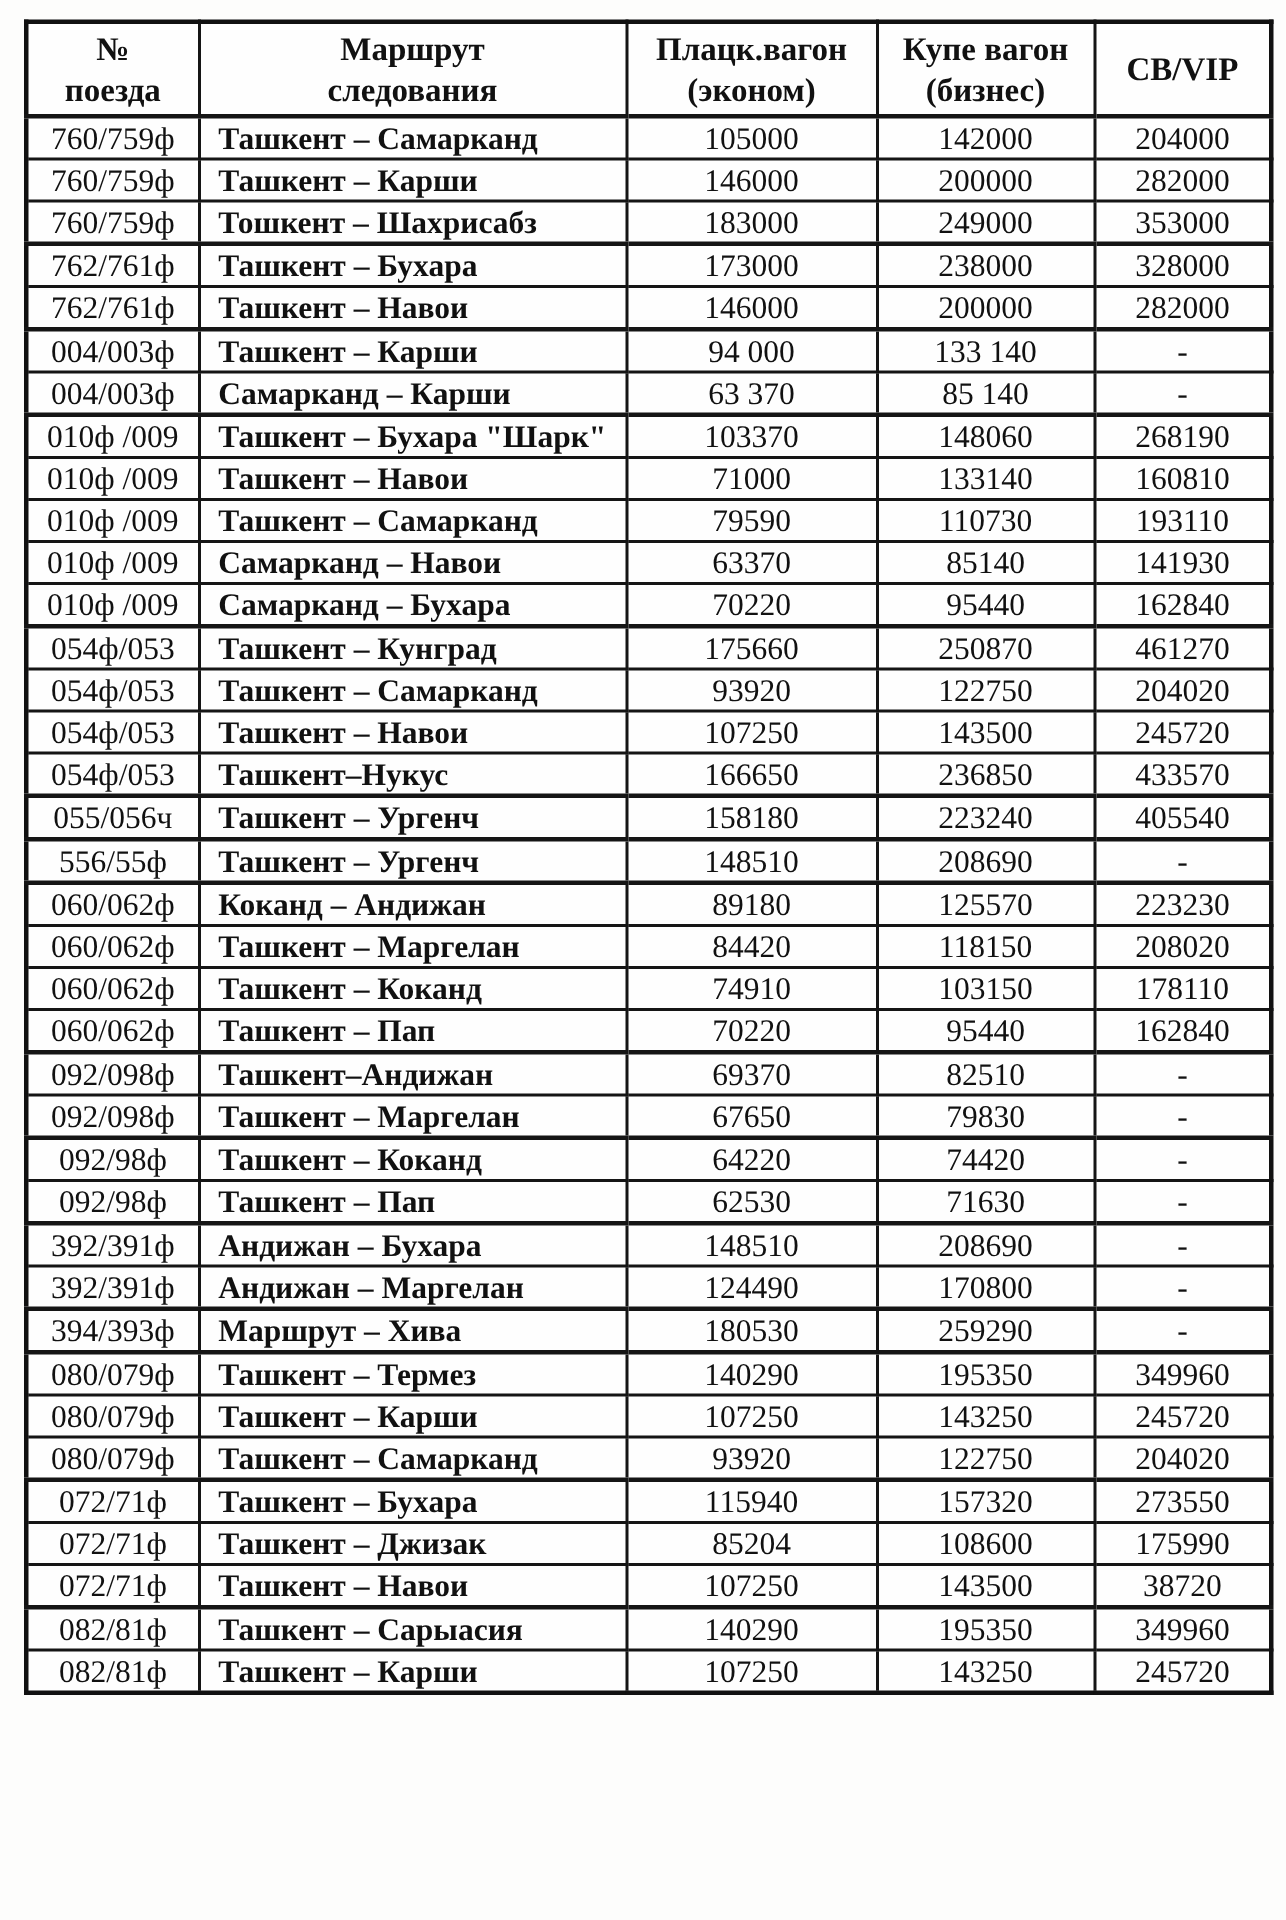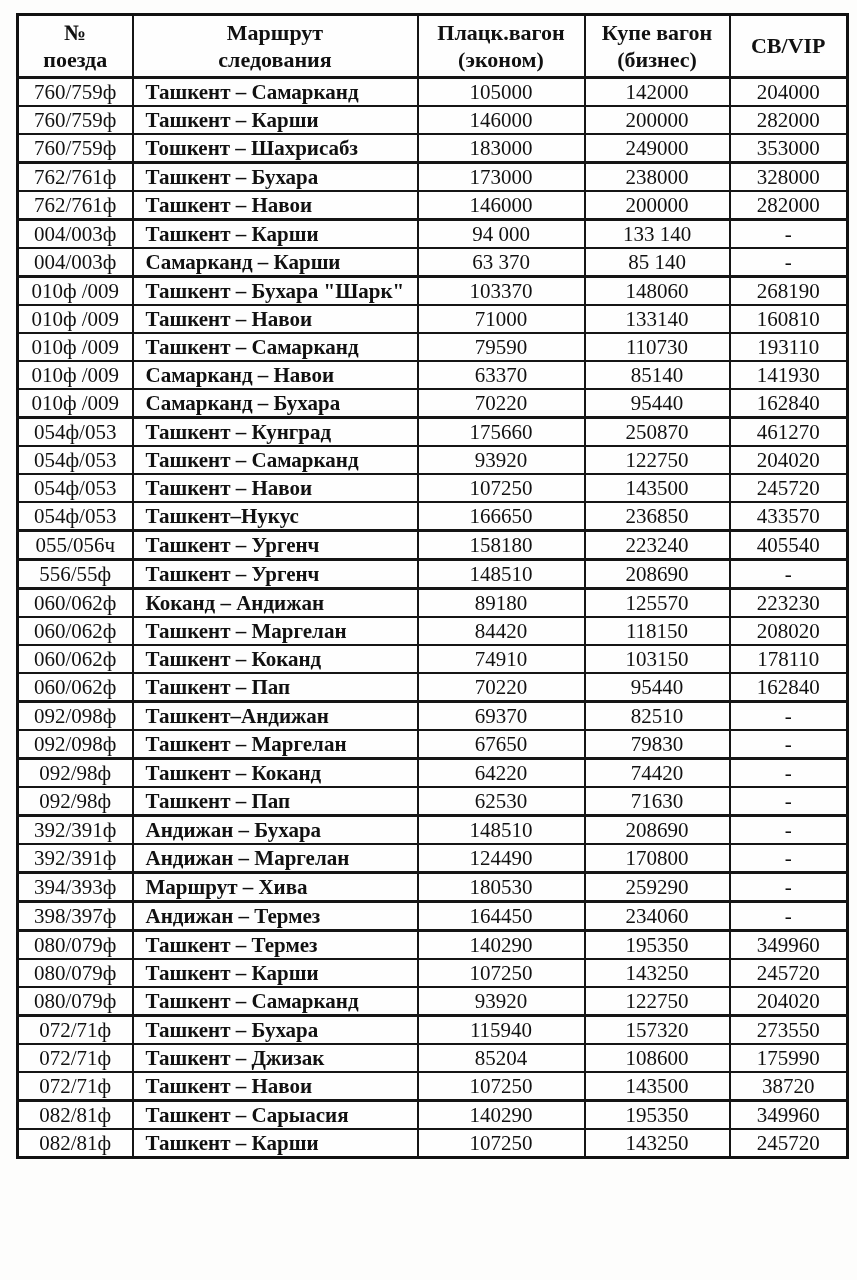--- a/index.html
+++ b/index.html
@@ -290,27 +290,20 @@
           <td class="col-price">-</td>
         </tr>
         <tr class="group-start">
           <td class="col-train">394/393ф</td>
           <td class="col-route">Маршрут – Хива</td>
           <td class="col-price">180530</td>
           <td class="col-price">259290</td>
           <td class="col-price">-</td>
         </tr>
         <tr class="group-start">
-          <td class="col-train">398/397ф</td>
-          <td class="col-route">Андижан – Термез</td>
-          <td class="col-price">164450</td>
-          <td class="col-price">234060</td>
-          <td class="col-price">-</td>
-        </tr>
-        <tr class="group-start">
           <td class="col-train">080/079ф</td>
           <td class="col-route">Ташкент – Термез</td>
           <td class="col-price">140290</td>
           <td class="col-price">195350</td>
           <td class="col-price">349960</td>
         </tr>
         <tr>
           <td class="col-train">080/079ф</td>
           <td class="col-route">Ташкент – Карши</td>
           <td class="col-price">107250</td>

